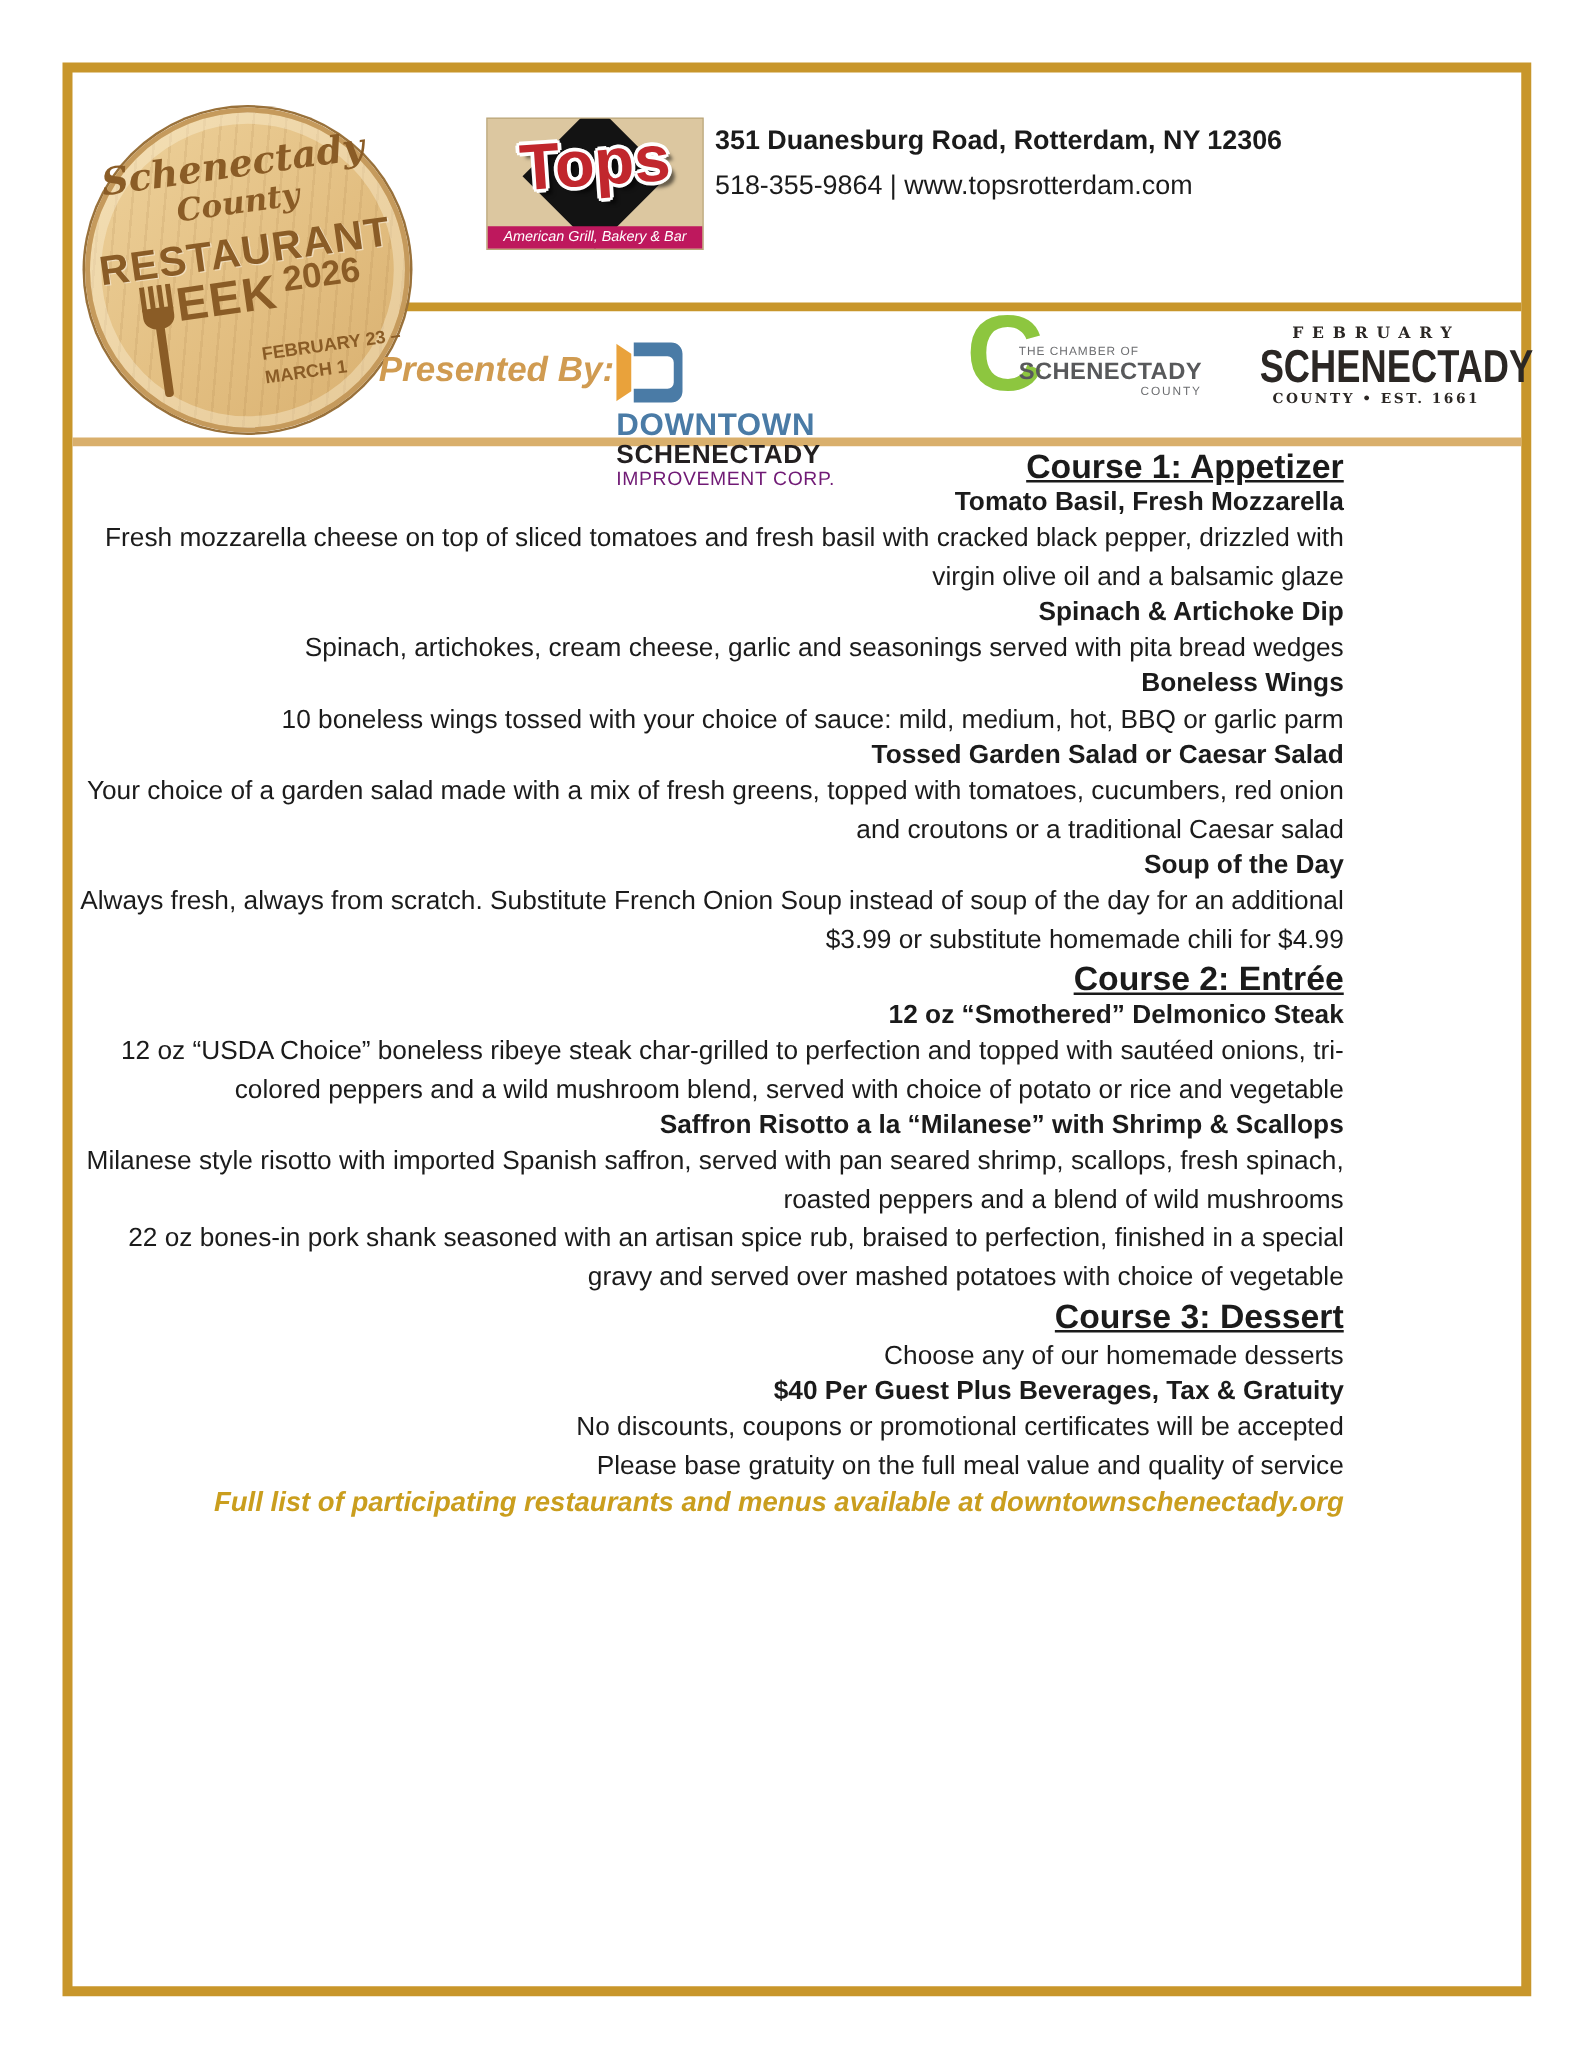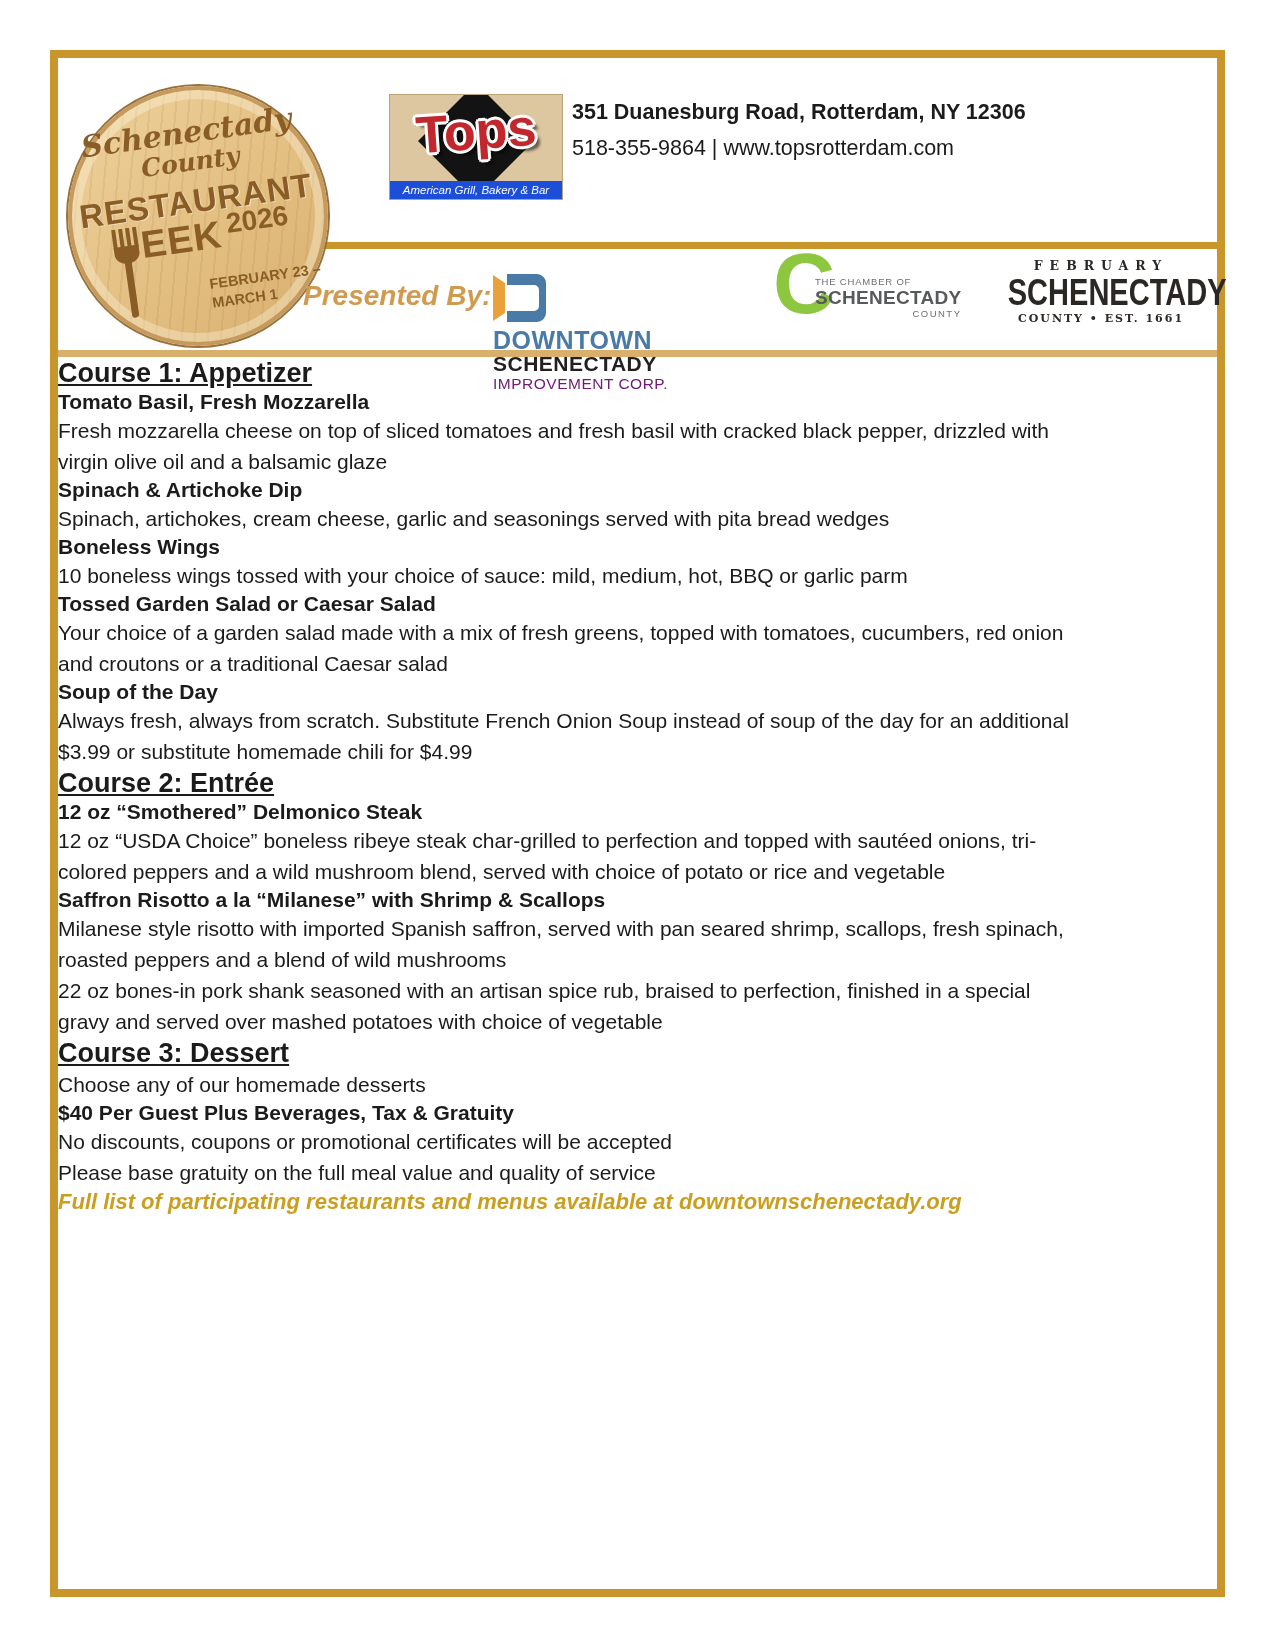--- a/index.html
+++ b/index.html
@@ -31,21 +31,21 @@
            font-weight:bold;line-height:19px;}
 
   .tops-logo{position:absolute;left:390px;top:95px;width:172px;height:104px;background:#dcc7a0;
              overflow:hidden;z-index:6;box-shadow:0 0 0 1px #b9a477;}
   .tops-diamond{position:absolute;left:50%;top:44%;width:82px;height:82px;background:#131313;
                 transform:translate(-50%,-50%) rotate(45deg);}
   .tops-word{position:absolute;top:6px;width:100%;text-align:center;font-size:52px;line-height:60px;
              font-weight:bold;color:#C1272D;transform:rotate(-4deg);
              text-shadow:-2px -2px 0 #fff,2px -2px 0 #fff,-2px 2px 0 #fff,2px 2px 0 #fff,
                          3px 0 0 #fff,-3px 0 0 #fff,0 3px 0 #fff,0 -3px 0 #fff,5px 5px 3px rgba(0,0,0,.55);}
-  .tops-strip{position:absolute;bottom:0;left:0;right:0;background:#1d4ed8;color:#fff;
+  .tops-strip{position:absolute;bottom:0;left:0;right:0;background:#be185d;color:#fff;
               font-size:11.5px;font-style:italic;text-align:center;padding:3px 0;}
 
   .addr{position:absolute;left:572px;top:99px;z-index:6;}
   .addr-line1{font-size:21.5px;font-weight:bold;line-height:26px;}
   .addr-line2{font-size:21.5px;line-height:26px;margin-top:10px;}
 
   .hline1{position:absolute;left:300px;top:242px;width:917px;height:7px;background:#C8962B;z-index:2;}
   .hline2{position:absolute;left:58px;top:350px;width:1159px;height:7px;background:#D9AF6C;z-index:2;}
 
   .presented{position:absolute;left:303px;top:280px;font-size:28px;font-weight:bold;
@@ -68,21 +68,21 @@
 
   .discover{position:absolute;left:995px;top:258px;width:212px;text-align:center;color:#2b2724;z-index:6;}
   .disc-t1{font-family:"DejaVu Serif",serif;font-size:12.5px;font-weight:bold;letter-spacing:7px;
            line-height:16px;}
   .disc-t2{font-size:33px;font-weight:bold;line-height:34px;transform:scale(.88,1.12);
            transform-origin:center;margin-top:2px;}
   .disc-t3{font-family:"DejaVu Serif",serif;font-size:11px;font-weight:bold;letter-spacing:2px;
            line-height:12px;margin-top:3px;}
 
   
-  .menu{position:absolute;left:58px;top:357px;width:1017px;text-align:left;z-index:3;}
+  .menu{position:absolute;left:58px;top:357px;width:1017px;text-align:right;z-index:3;}
   .menu > div{margin:0;}
   .course-title{font-size:27px;line-height:32px;font-weight:bold;text-decoration:underline;}
   .item-name{font-size:21px;line-height:26px;font-weight:bold;margin-top:17px;}
   .item-desc{font-size:21px;line-height:31px;max-width:1095px;margin-left:auto;margin-right:auto;}
   .mt-c1{margin-top:26px;} .mt-first{margin-top:7px;} .mt-c2{margin-top:16px;}
   .mt-steak{margin-top:4px;} .mt-pork{margin-top:22px;} .mt-c3{margin-top:45px;}
   .mt-dessert{margin-top:4px;} .mt-price{margin-top:70px;}
   .footer-note{margin-top:22px;font-size:22px;line-height:28px;font-weight:bold;font-style:italic;
                color:#CA9E1E;}
 </style>

